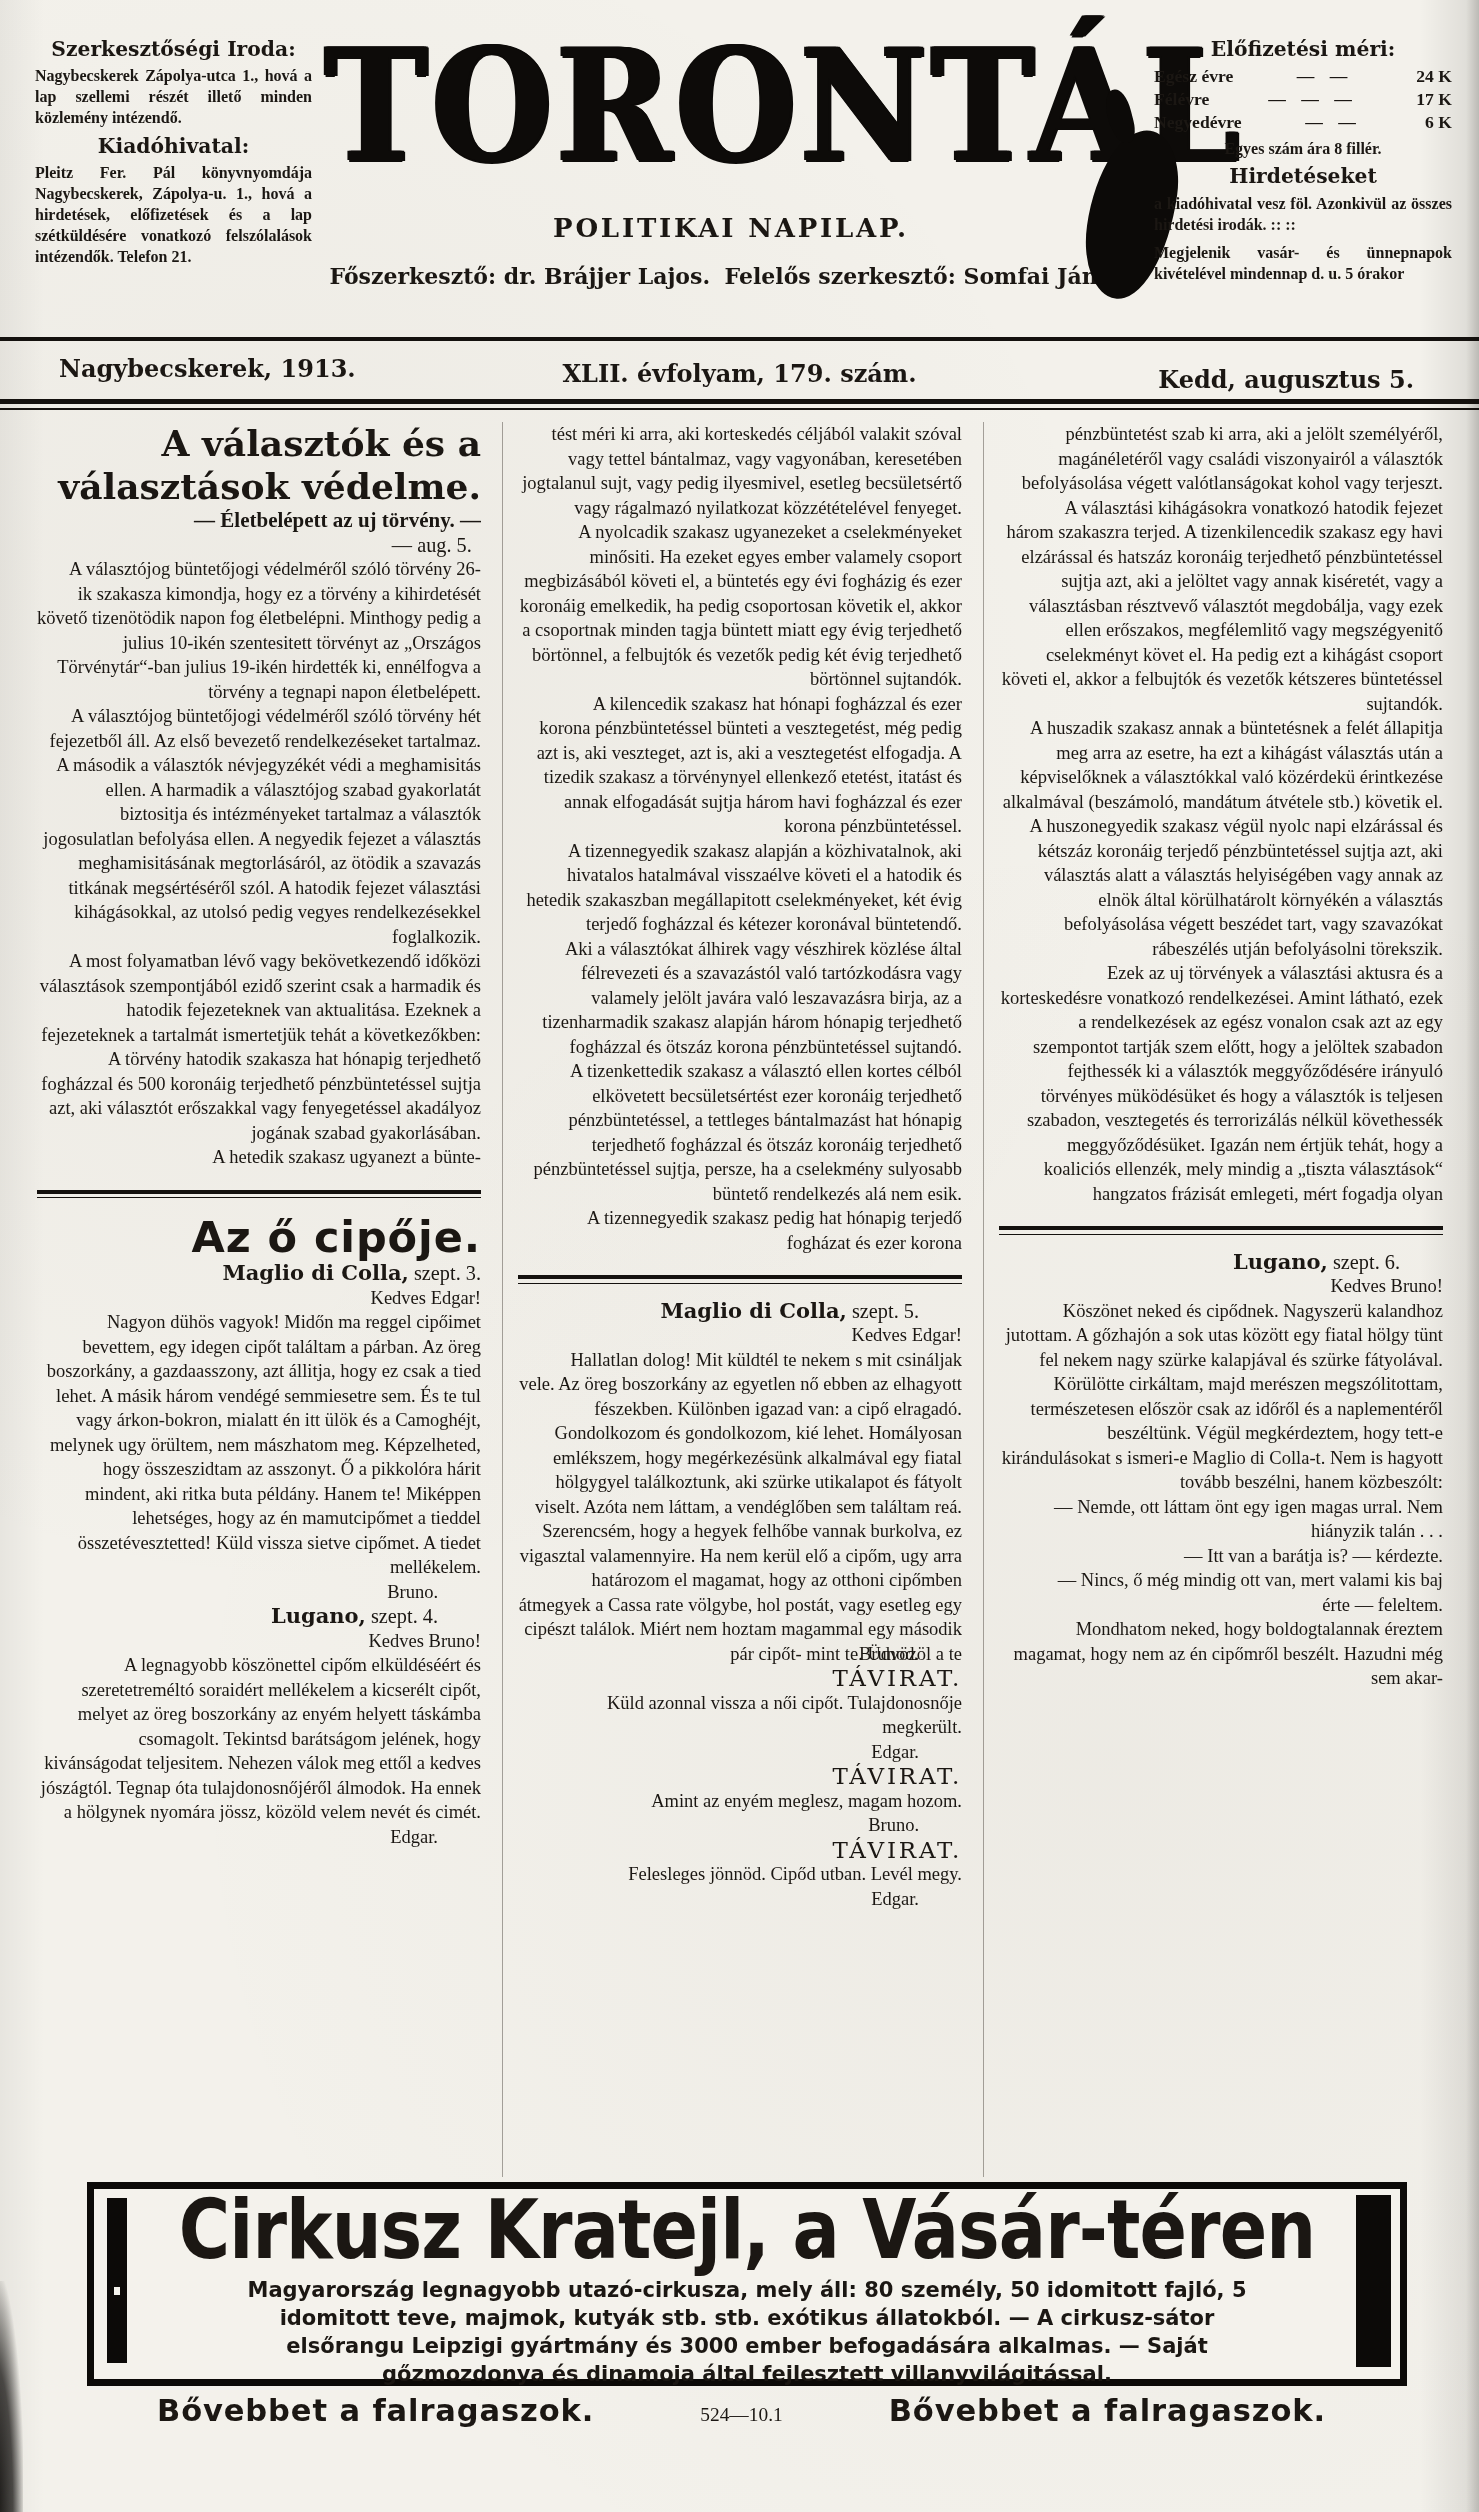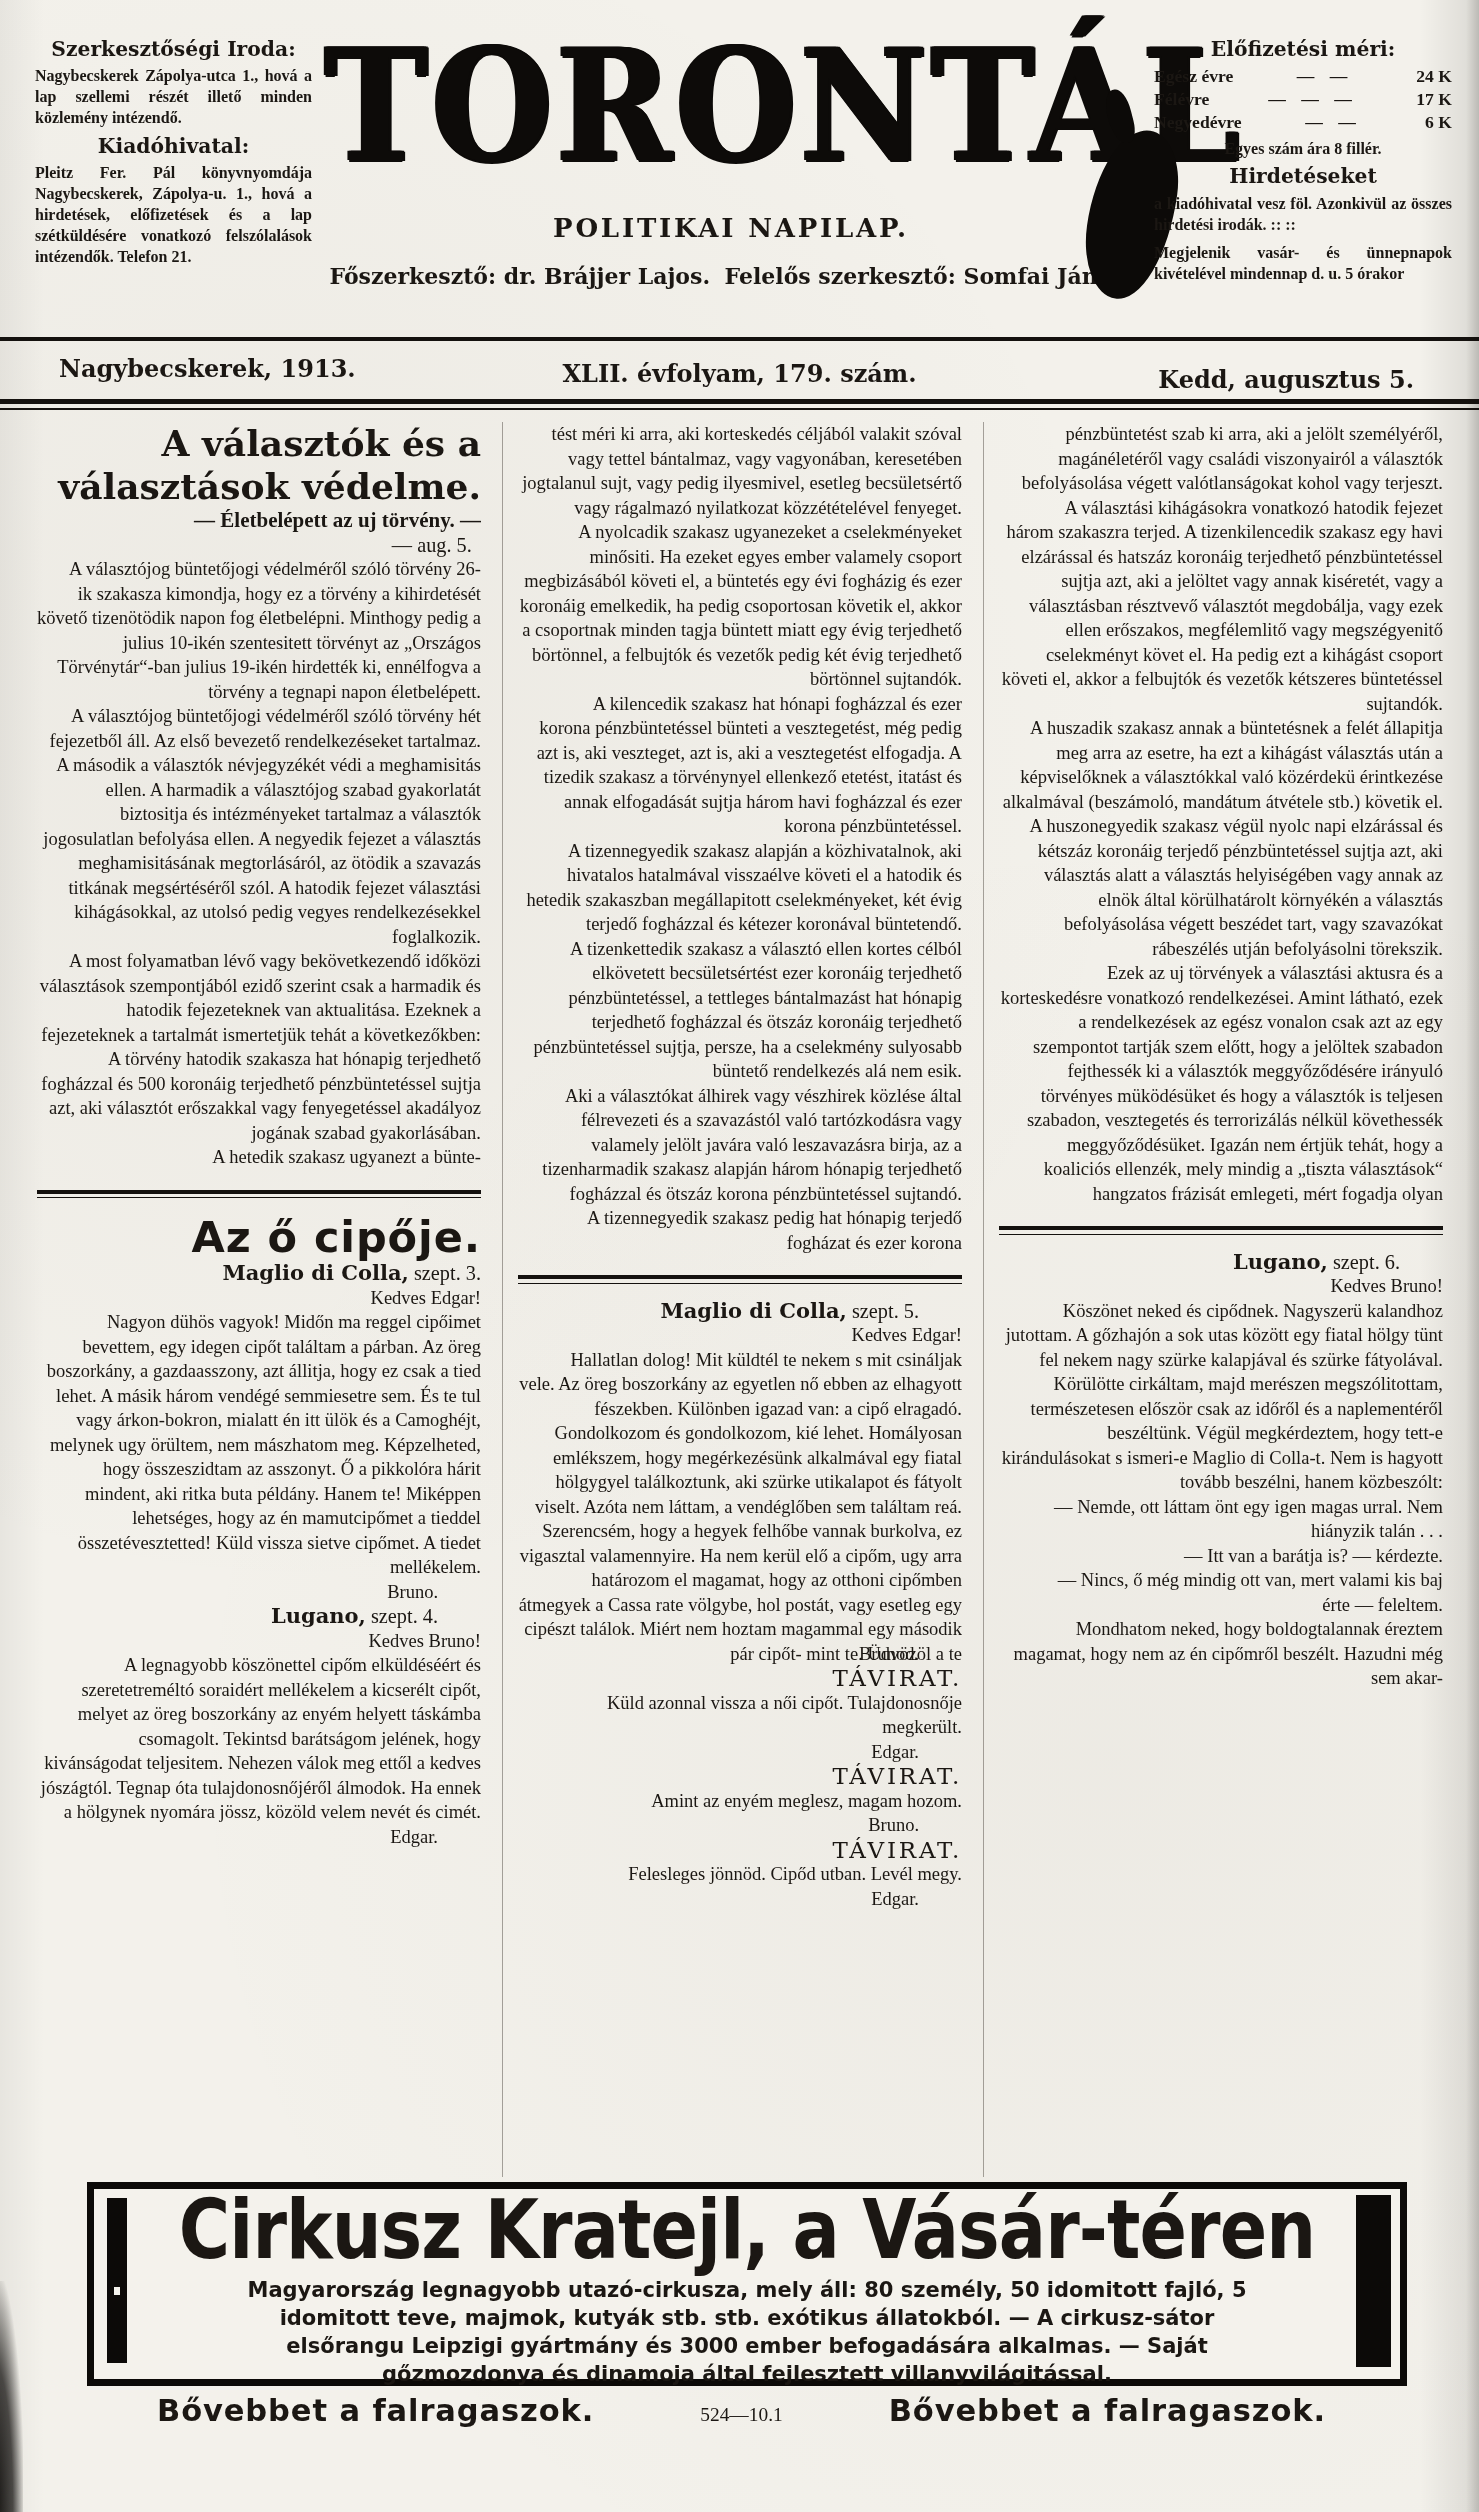--- a/index.html
+++ b/index.html
@@ -169,22 +169,22 @@
     <p class="salute">Kedves Bruno!</p>
     <p>A legnagyobb köszönettel cipőm elküldéséért és szeretetreméltó soraidért mellékelem a kicserélt cipőt, melyet az öreg boszorkány az enyém helyett táskámba csomagolt. Tekintsd barátságom jelének, hogy kivánságodat teljesitem. Nehezen válok meg ettől a kedves jószágtól. Tegnap óta tulajdonosnőjéről álmodok. Ha ennek a hölgynek nyomára jössz, közöld velem nevét és cimét.</p>
     <p class="sig">Edgar.</p>
   </div>
 
   <div class="col col2">
     <p class="noindent">tést méri ki arra, aki korteskedés céljából valakit szóval vagy tettel bántalmaz, vagy vagyonában, keresetében jogtalanul sujt, vagy pedig ilyesmivel, esetleg becsületsértő vagy rágalmazó nyilatkozat közzétételével fenyeget.</p>
     <p>A nyolcadik szakasz ugyanezeket a cselekményeket minősiti. Ha ezeket egyes ember valamely csoport megbizásából követi el, a büntetés egy évi fogházig és ezer koronáig emelkedik, ha pedig csoportosan követik el, akkor a csoportnak minden tagja büntett miatt egy évig terjedhető börtönnel, a felbujtók és vezetők pedig két évig terjedhető börtönnel sujtandók.</p>
     <p>A kilencedik szakasz hat hónapi fogházzal és ezer korona pénzbüntetéssel bünteti a vesztegetést, még pedig azt is, aki veszteget, azt is, aki a vesztegetést elfogadja. A tizedik szakasz a törvénynyel ellenkező etetést, itatást és annak elfogadását sujtja három havi fogházzal és ezer korona pénzbüntetéssel.</p>
     <p>A tizennegyedik szakasz alapján a közhivatalnok, aki hivatalos hatalmával visszaélve követi el a hatodik és hetedik szakaszban megállapitott cselekményeket, két évig terjedő fogházzal és kétezer koronával büntetendő.</p>
+    <p>Aki a választókat álhirek vagy vészhirek közlése által félrevezeti és a szavazástól való tartózkodásra vagy valamely jelölt javára való leszavazásra birja, az a tizenharmadik szakasz alapján három hónapig terjedhető fogházzal és ötszáz korona pénzbüntetéssel sujtandó.</p>
     <p>A tizenkettedik szakasz a választó ellen kortes célból elkövetett becsületsértést ezer koronáig terjedhető pénzbüntetéssel, a tettleges bántalmazást hat hónapig terjedhető fogházzal és ötszáz koronáig terjedhető pénzbüntetéssel sujtja, persze, ha a cselekmény sulyosabb büntető rendelkezés alá nem esik.</p>
-    <p>Aki a választókat álhirek vagy vészhirek közlése által félrevezeti és a szavazástól való tartózkodásra vagy valamely jelölt javára való leszavazásra birja, az a tizenharmadik szakasz alapján három hónapig terjedhető fogházzal és ötszáz korona pénzbüntetéssel sujtandó.</p>
     <p>A tizennegyedik szakasz pedig hat hónapig terjedő fogházat és ezer korona</p>
 
     <div class="sec-rule"></div>
 
     <p class="letter-dl right">
       <b>Maglio di Colla,</b>
       <span>szept. 5.</span>
     </p>
     <p class="salute">Kedves Edgar!</p>
     <p>Hallatlan dolog! Mit küldtél te nekem s mit csináljak vele. Az öreg boszorkány az egyetlen nő ebben az elhagyott fészekben. Különben igazad van: a cipő elragadó. Gondolkozom és gondolkozom, kié lehet. Homályosan emlékszem, hogy megérkezésünk alkalmával egy fiatal hölgygyel találkoztunk, aki szürke utikalapot és fátyolt viselt. Azóta nem láttam, a vendéglőben sem találtam reá. Szerencsém, hogy a hegyek felhőbe vannak burkolva, ez vigasztal valamennyire. Ha nem kerül elő a cipőm, ugy arra határozom el magamat, hogy az otthoni cipőmben átmegyek a Cassa rate völgybe, hol postát, vagy esetleg egy cipészt találok. Miért nem hoztam magammal egy második pár cipőt- mint te. Üdvözöl a te</p>

